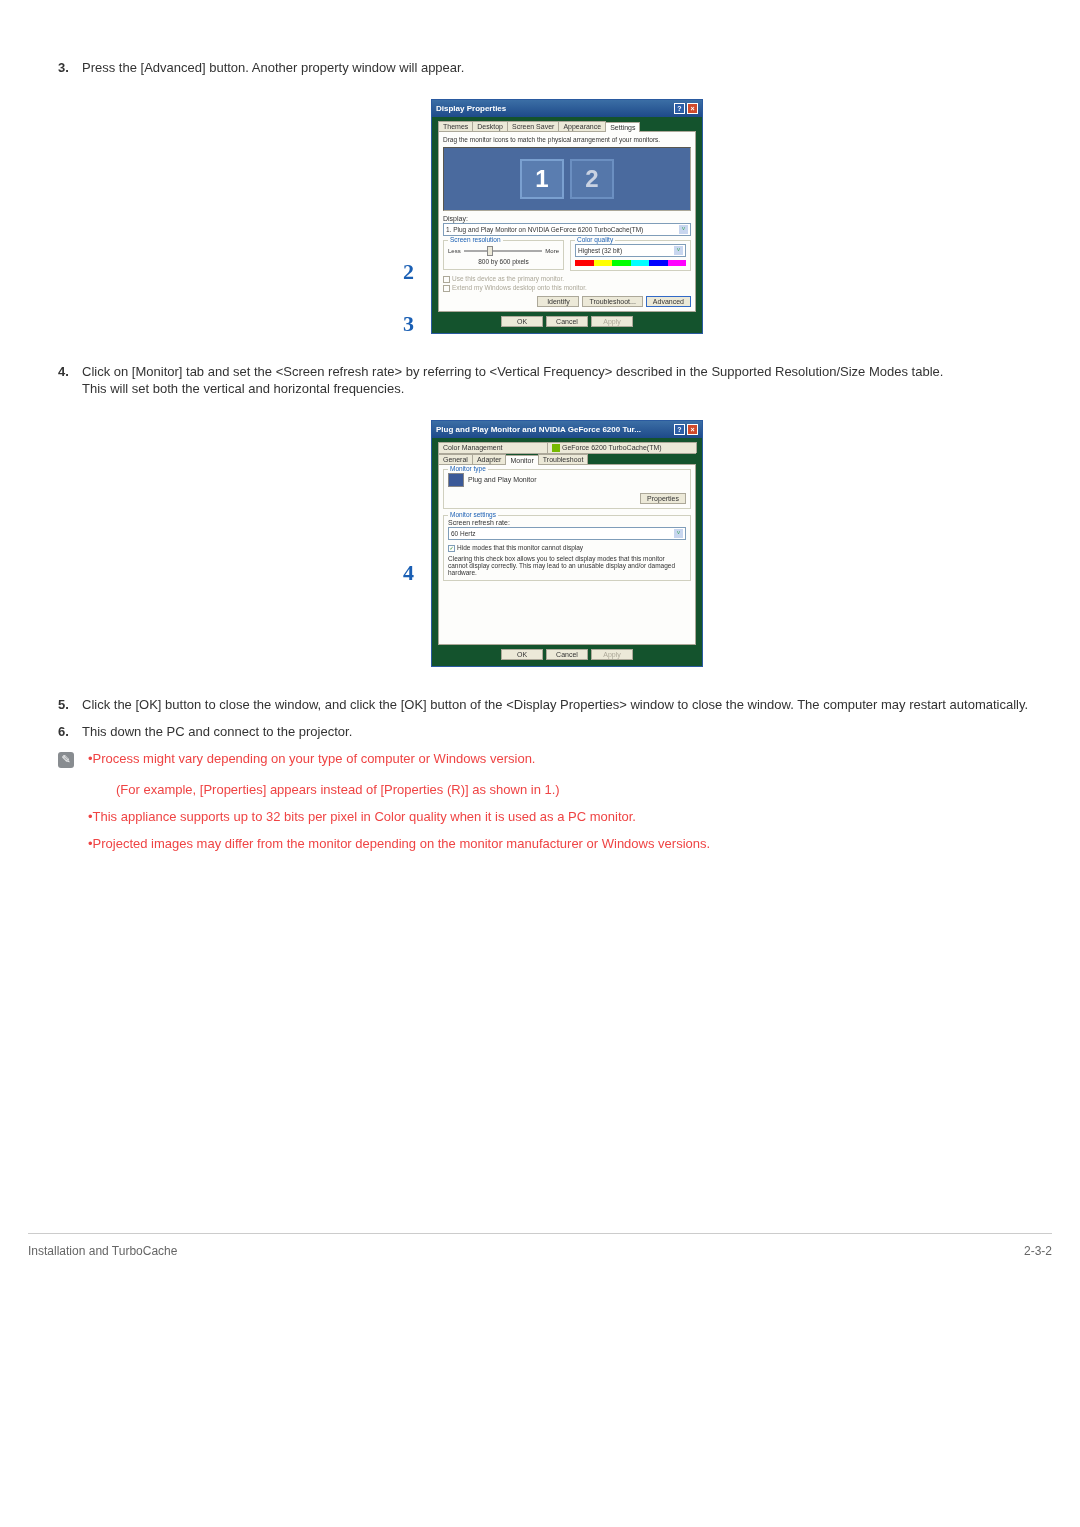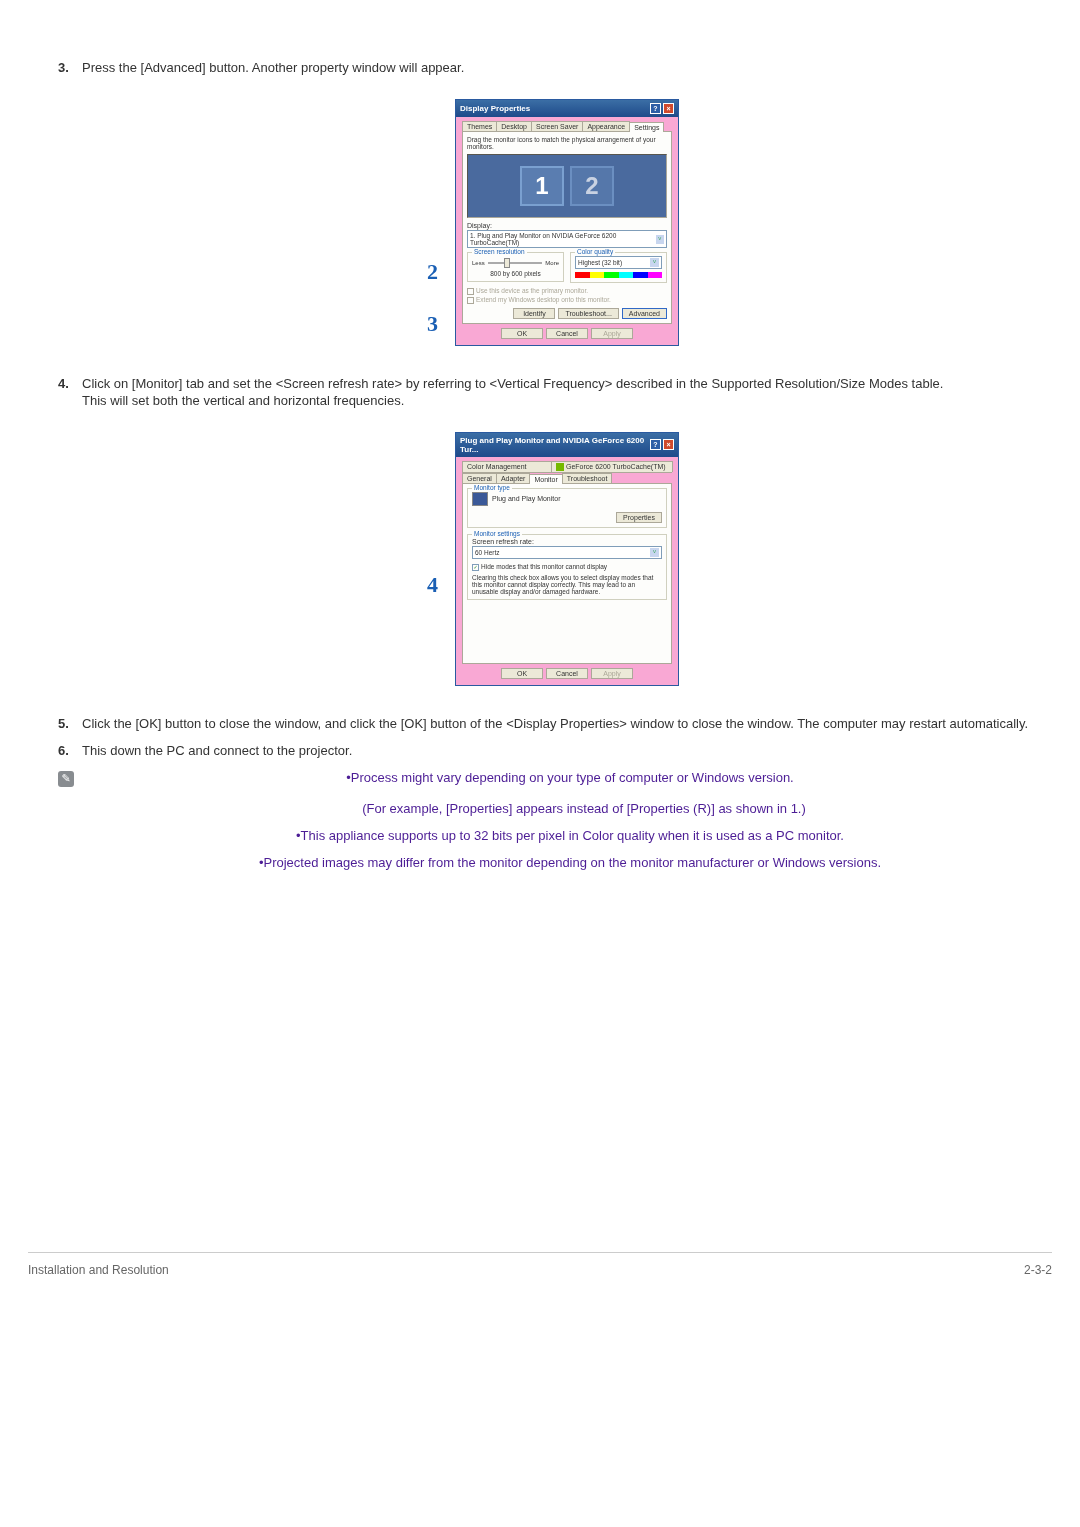--- a/index.html
+++ b/index.html
@@ -45,41 +45,41 @@
     border-radius: 3px;
     display: inline-flex;
     align-items: center;
     justify-content: center;
     color: #fff;
     font-size: 11px;
     flex-shrink: 0;
     margin-right: 14px;
     margin-top: 1px;
   }
-  .notes-content { flex: 1; color: #4c1d95; text-align: center; }
+  .notes-content { flex: 1; color: #ef4444; }
   .notes-content .note-item { margin-bottom: 12px; }
   .notes-content .sub-note { margin-left: 28px; margin-top: 16px; }
 
   
   .dialog-container {
     display: inline-block;
     text-align: left;
     position: relative;
   }
   .callout-num {
     position: absolute;
     font-size: 22px;
     font-weight: bold;
     color: #1a5fb4;
     font-family: Georgia, serif;
   }
   .xp-dialog {
-    width: 224px;
+    width: 272px;
     border: 1px solid #2a5aa0;
-    background: #f9a8d4;
+    background: #14532d;
     font-size: 7px;
     font-family: Tahoma, sans-serif;
   }
   .xp-titlebar {
     background: linear-gradient(#3b6ea5, #1e4a8a);
     color: #fff;
     padding: 3px 4px;
     font-weight: bold;
     font-size: 8px;
     display: flex;
@@ -379,15 +379,15 @@
     <div class="note-item">
       <span>•Process might vary depending on your type of computer or Windows version.</span>
       <div class="sub-note">(For example, [Properties] appears instead of [Properties (R)] as shown in 1.)</div>
     </div>
     <div class="note-item">•This appliance supports up to 32 bits per pixel in Color quality when it is used as a PC monitor.</div>
     <div class="note-item">•Projected images may differ from the monitor depending on the monitor manufacturer or Windows versions.</div>
   </div>
 </div>
 
 <div class="footer">
-  <span>Installation and Resolution</span>
+  <span>Installation and TurboCache</span>
   <span>2-3-2</span>
 </div>
 
 </body></html>

